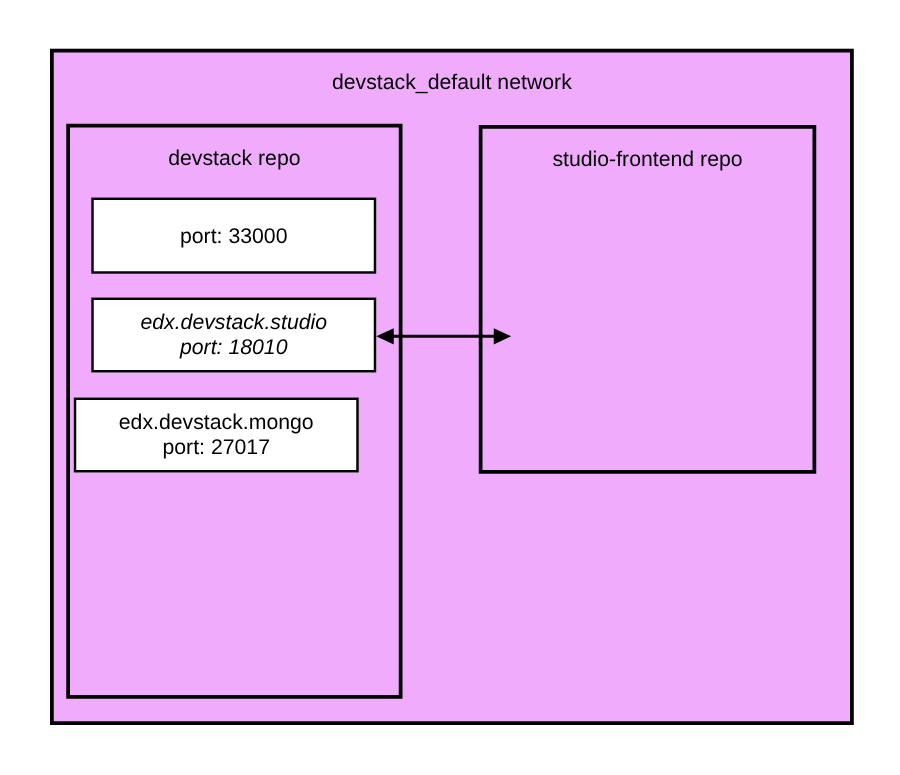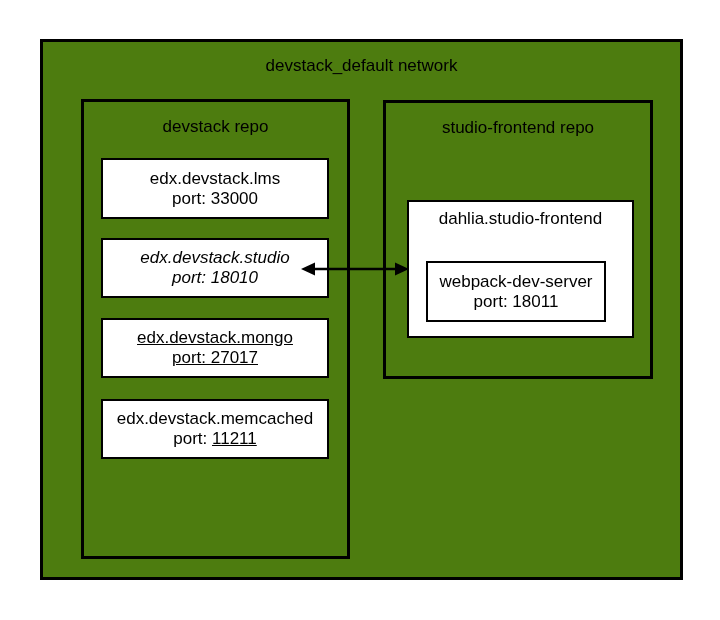--- a/index.html
+++ b/index.html
@@ -6,21 +6,21 @@
   html, body {
     width: 720px; height: 620px;
     background: #ffffff;
     font-family: "Liberation Sans", sans-serif;
     color: #000000;
     position: relative;
     overflow: hidden;
   }
   .abs { position: absolute; }
   .box { position: absolute; border: 2px solid #000; background: #fff; }
-  .box-heavy { position: absolute; border: 3px solid #000; background: #4d7c0f; }
+  .box-heavy { position: absolute; border: 3px solid #000; background: #f0abfc; }
   .centered-label {
     position: absolute; left: 0; right: 0;
     text-align: center;
     font-size: 17px; line-height: 21px;
     white-space: nowrap;
   }
   .service {
     display: flex; flex-direction: column;
     justify-content: center; align-items: center;
     text-align: center;
@@ -30,56 +30,43 @@
   .u { text-decoration: underline; }
   svg { display: block; }
 </style>
 </head>
 <body>
 
 <div class="box-heavy" style="left:40px; top:39px; width:643px; height:541px;">
 
   <div class="centered-label" style="top:13px;">devstack_default network</div>
 
-  <div class="box-heavy" style="left:10px; top:57px; width:269px; height:460px;margin-left:28px;">
+  <div class="box-heavy" style="left:10px; top:57px; width:269px; height:460px;">
     <div class="centered-label" style="top:14px;">devstack repo</div>
 
     <div class="box service" style="left:17px; top:56px; width:228px; height:61px;">
-      <div>edx.devstack.lms</div>
       <div>port: 33000</div>
     </div>
 
     <div class="box service" style="left:17px; top:136px; width:228px; height:60px;font-style:italic;">
       <div>edx.devstack.studio</div>
       <div>port: 18010</div>
     </div>
 
-    <div class="box service" style="left:17px; top:216px; width:228px; height:60px;text-decoration:underline;">
+    <div class="box service" style="left:3px; top:216px; width:228px; height:60px;">
       <div>edx.devstack.mongo</div>
       <div>port: 27017</div>
     </div>
 
-    <div class="box service" style="left:17px; top:297px; width:228px; height:60px;">
-      <div>edx.devstack.memcached</div>
-      <div><span>port: </span><span class="u">11211</span></div>
-    </div>
 
   </div>
 
   <div class="box-heavy" style="left:340px; top:58px; width:270px; height:279px;padding-left:44px;">
     <div class="centered-label" style="top:14px;">studio-frontend repo</div>
 
-    <div class="box" style="left:21px; top:97px; width:227px; height:138px;">
-      <div class="centered-label" style="top:6px;">dahlia.studio-frontend</div>
-
-      <div class="box service" style="left:17px; top:59px; width:180px; height:61px;">
-        <div>webpack-dev-server</div>
-        <div>port: 18011</div>
-      </div>
-    </div>
   </div>
 
   <svg class="abs" style="left:256px; top:216px;" width="112" height="22" viewBox="0 0 112 22">
     <line x1="12" y1="11" x2="100" y2="11" stroke="#000" stroke-width="2.5"></line>
     <polygon points="2,11 16,4.5 16,17.5" fill="#000"></polygon>
     <polygon points="110,11 96,4.5 96,17.5" fill="#000"></polygon>
   </svg>
 
 </div>
 

